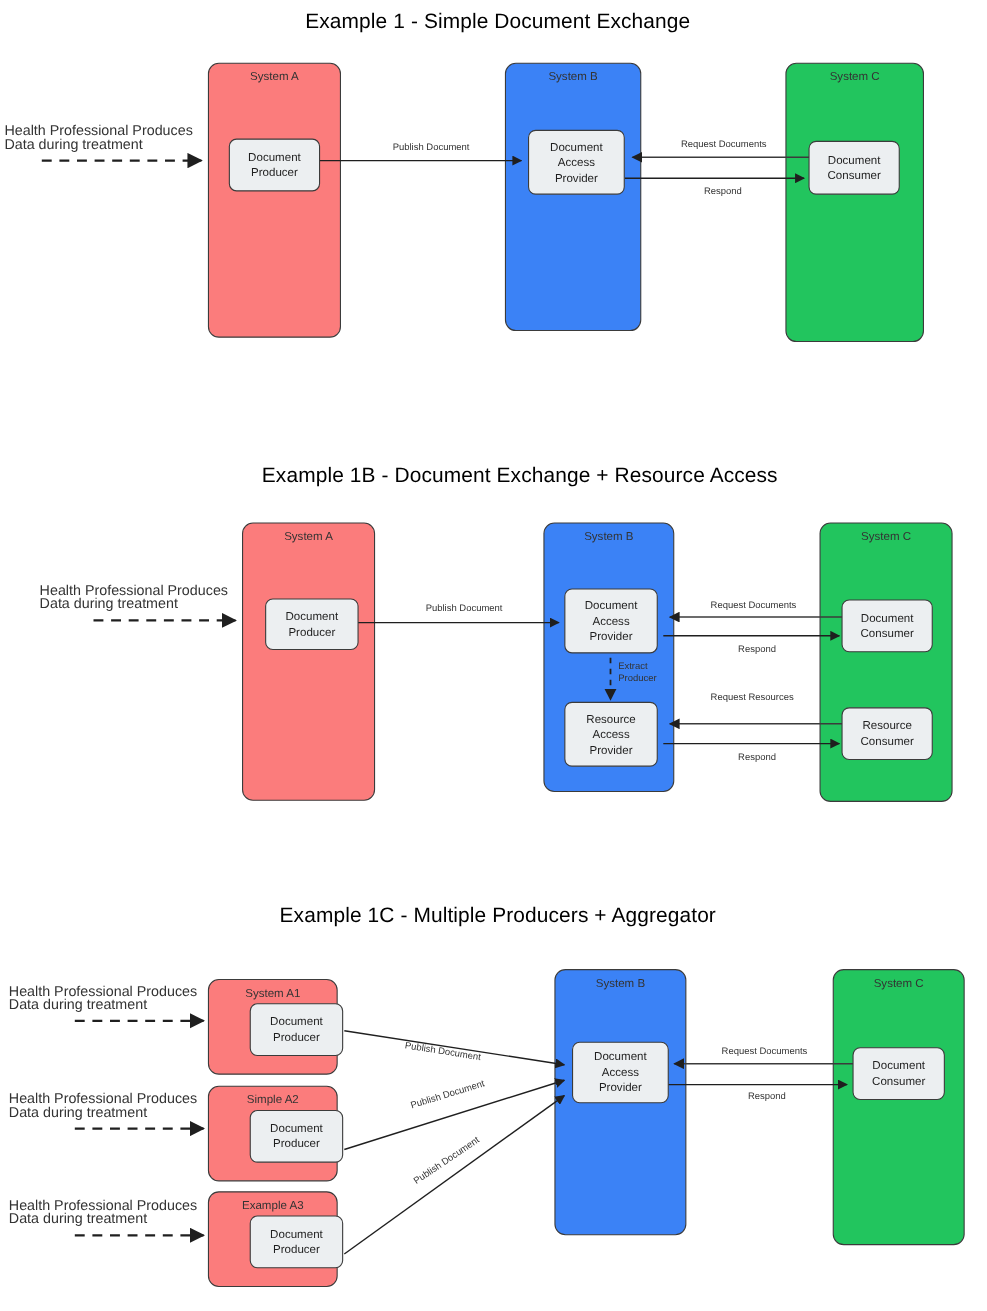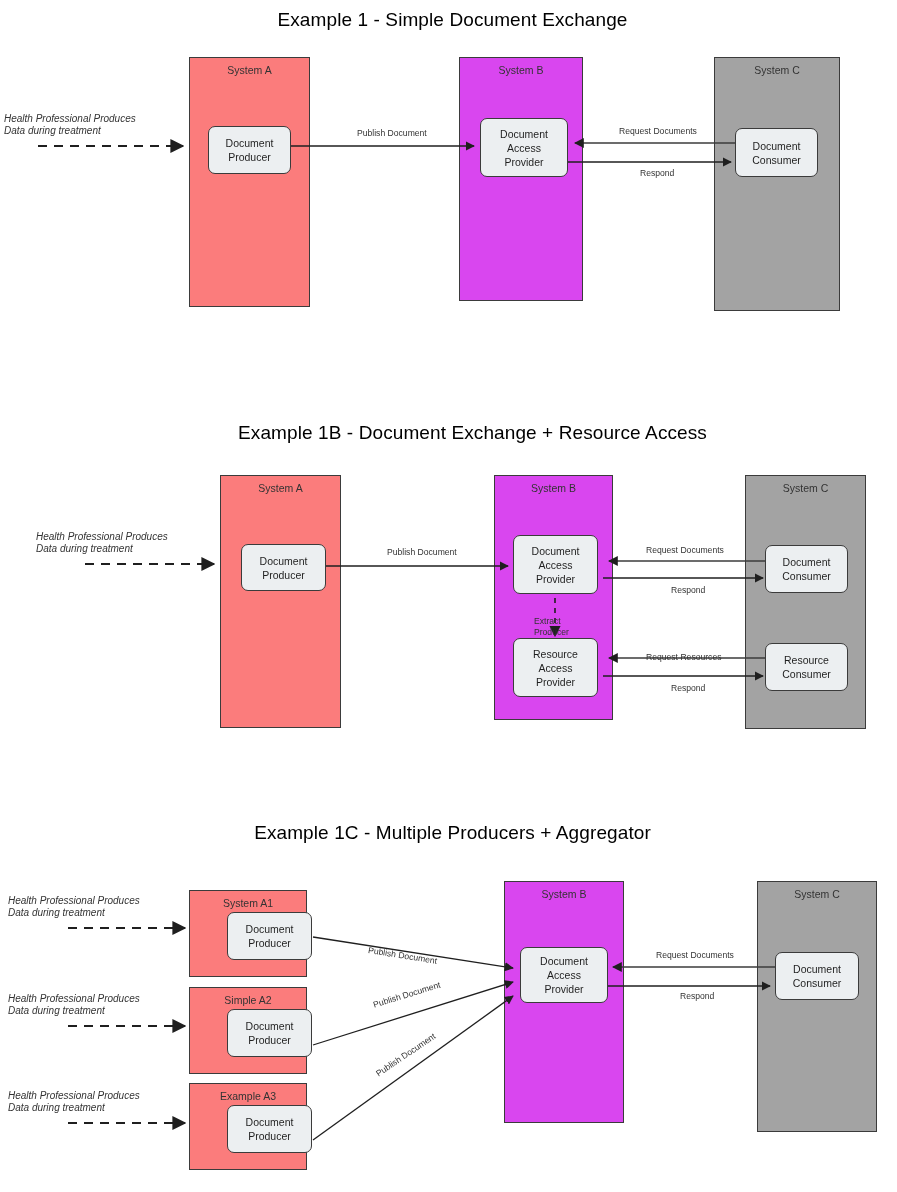--- a/index.html
+++ b/index.html
@@ -30,25 +30,25 @@
     font-weight: 400;
     color: #000000;
     letter-spacing: 0.1px;
     white-space: nowrap;
   }
   
   .system {
     position: absolute;
     box-sizing: border-box;
     border: 1.3px solid #3b3b3b;
-    border-radius: 0;
+    border-radius: 10px;
   }
   .system.red    { background: #fb7c7c; }
-  .system.yellow { background: #d946ef; text-decoration: underline; }
-  .system.green  { background: #a3a3a3; }
+  .system.yellow { background: #3b82f6; text-decoration: underline; }
+  .system.green  { background: #22c55e; }
   .system-label {
     position: absolute;
     top: 6px;
     left: 0;
     width: 100%;
     text-align: center;
     font-size: 10.5px;
     color: #333333;
     white-space: nowrap;
   }
@@ -75,25 +75,24 @@
     position: absolute;
     font-size: 8.6px;
     color: #333333;
     white-space: nowrap;
     z-index: 6;
   }
   .edge-label.two-line { line-height: 11px; }
   
   .note {
     position: absolute;
-    font-size: 10px;
+    font-size: 13px;
     line-height: 11.5px;
     color: #333333;
     white-space: nowrap;
-    font-style: italic;
   }
   svg.edges {
     position: absolute;
     left: 0;
     top: 0;
     overflow: visible;
     z-index: 1;
   }
   .rot-label {
     position: absolute;
@@ -221,25 +220,25 @@
     <span>Consumer</span>
   </div>
 
   <div class="note" style="left:36px;top:131px;">
     <div>Health Professional Produces</div>
     <div>Data during treatment</div>
   </div>
   <div class="edge-label" style="left:387px;top:147px;">Publish Document</div>
   <div class="edge-label" style="left:646px;top:145px;">Request Documents</div>
   <div class="edge-label" style="left:671px;top:185px;">Respond</div>
-  <div class="edge-label two-line" style="left:534px;top:200px;margin-top:16px;">
+  <div class="edge-label two-line" style="left:562px;top:200px;">
     <div>Extract</div>
     <div>Producer</div>
   </div>
-  <div class="edge-label" style="left:646px;top:252px;">Request Resources</div>
+  <div class="edge-label" style="left:646px;top:228px;">Request Resources</div>
   <div class="edge-label" style="left:671px;top:283px;">Respond</div>
 </div>
 
 <div class="diagram" style="top:800px;height:392px;">
 
   <div class="diagram-title" style="top:22px;">Example 1C - Multiple Producers + Aggregator</div>
 
   <svg class="edges" width="897" height="392">
     <defs>
       <marker id="arrow3" viewBox="0 0 10 10" refX="9" refY="5" markerWidth="7" markerHeight="7" orient="auto-start-reverse">

